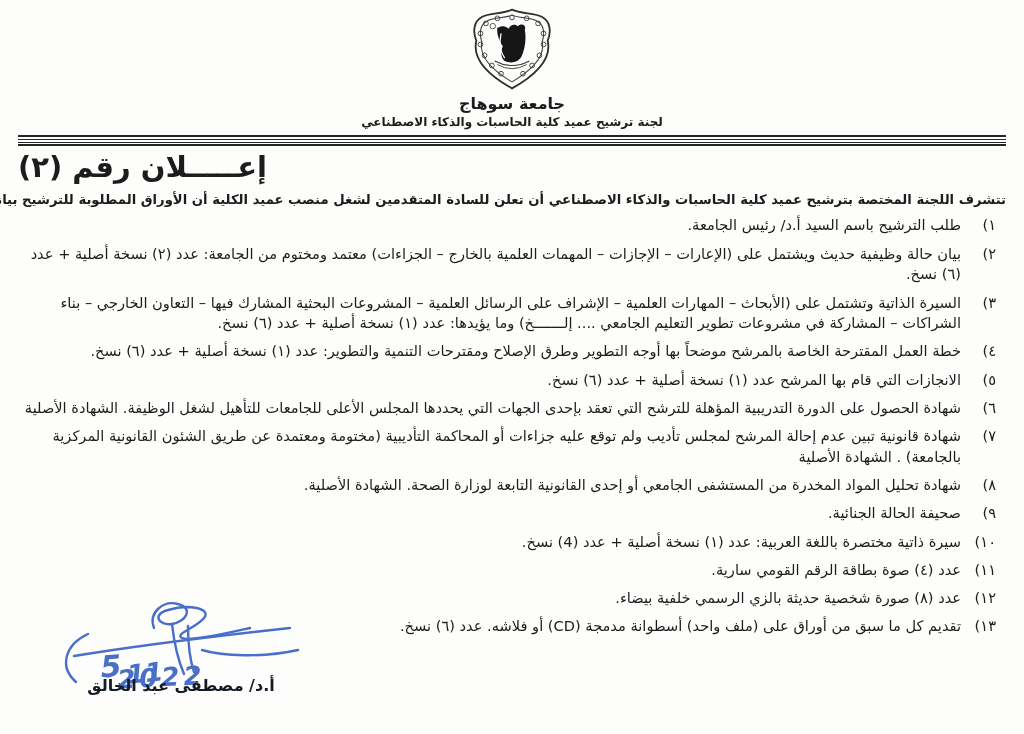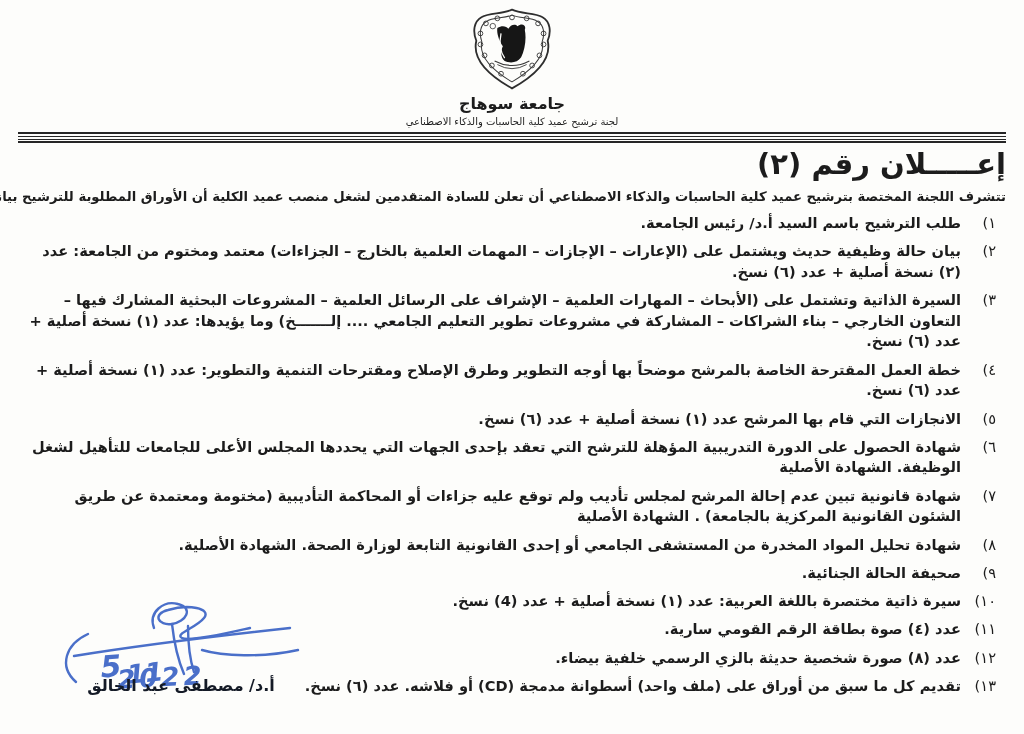--- a/index.html
+++ b/index.html
@@ -18,35 +18,35 @@
     box-sizing:border-box;
   }
   
   .header{ text-align:center; }
   .emblem{ display:block; margin:2px auto 2px auto; }
   .univ-name{
     font-size:16px;font-weight:bold;letter-spacing:0.5px;
     margin:0; line-height:1.25;
   }
   .committee-name{
-    font-size:10px;font-weight:normal;
+    font-size:12px;font-weight:bold;
     margin:1px 0 4px 0; line-height:1.3;
   }
   .rule{
     height:11px;width:100%;
     background:linear-gradient(
       #262626 0 2px, transparent 2px 3.6px,
       #262626 3.6px 5.2px, transparent 5.2px 6.8px,
       #262626 6.8px 8.2px, transparent 8.2px 9px,
       #262626 9px 11px);
     margin:2px 0 4px 0;
   }
   
   .title{
-    text-align:right;
+    text-align:left;
     font-size:29px;font-weight:bold;
     margin:4px 0 6px 0;
     letter-spacing:0;
   }
   
   .intro{
     font-size:13.2px;font-weight:bold;
     white-space:nowrap;
     margin:2px 0 6px 0;
     line-height:1.5;
@@ -61,21 +61,21 @@
     font-size:14.6px;
     line-height:1.42;
     margin-bottom:7.5px;
     font-family:"DejaVu Sans", sans-serif;
   }
   .item .num{
     flex:0 0 auto;
     min-width:26px;
     white-space:nowrap;
   }
-  .item .txt{ flex:1 1 auto;font-weight:bold; }
+  .item .txt{ flex:1 1 auto; }
   
   .signature{
     position:absolute;
     right:auto;left:26px;top:598px;
     width:310px;
     text-align:center;
   }
   .sig-role{
     font-size:18px;font-weight:bold;
     margin:0 30px 0 0;

